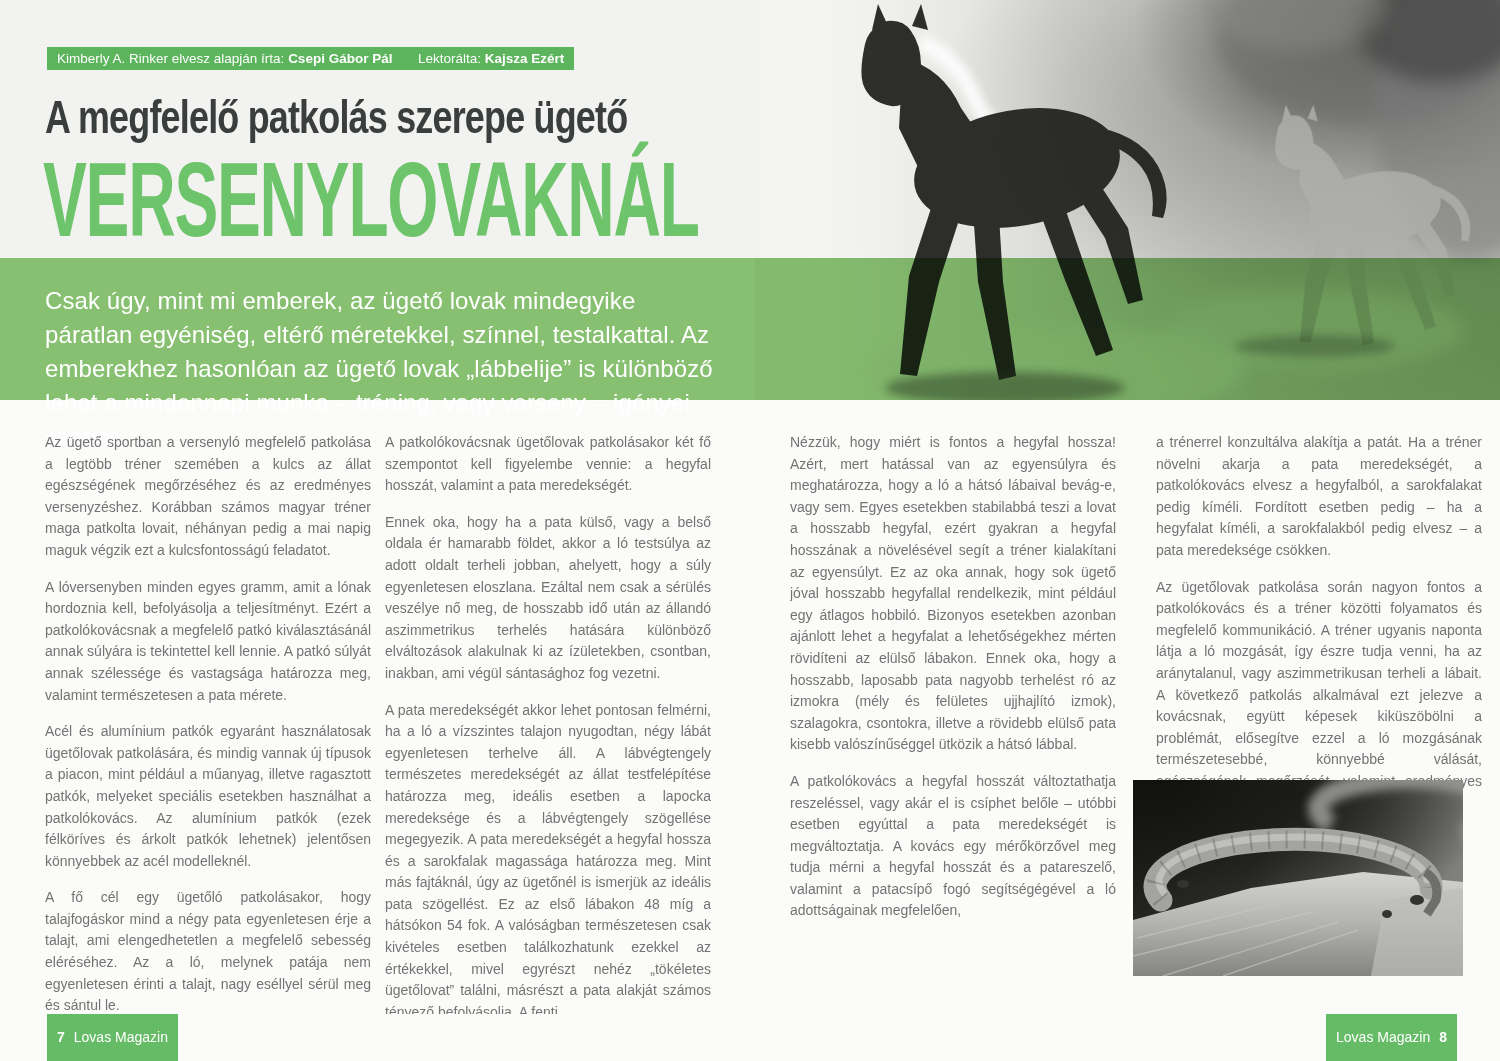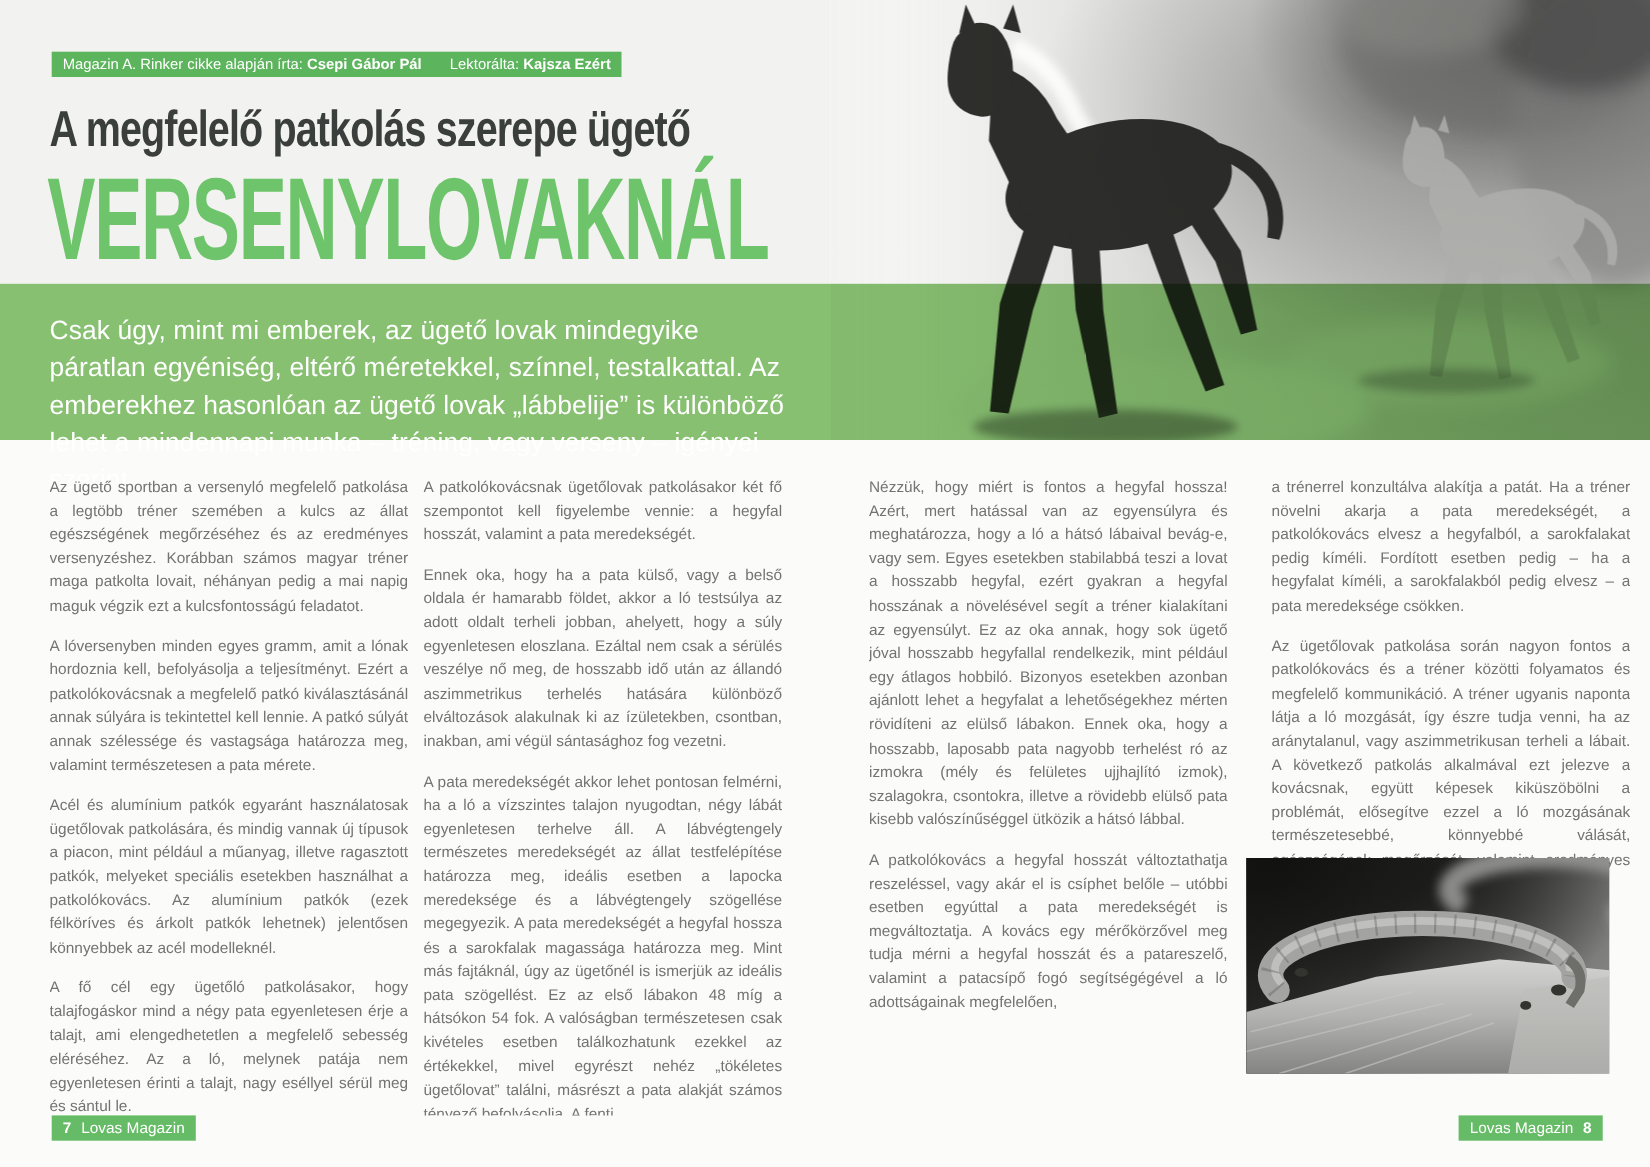--- a/index.html
+++ b/index.html
@@ -47,21 +47,21 @@
   
   .shoe-photo{position:absolute;left:1133px;top:780px;width:330px;height:196px;overflow:hidden;
     background:
       radial-gradient(ellipse 260px 200px at 8% 0%, #111110 0%, rgba(17,17,16,0) 70%),
       radial-gradient(ellipse 240px 170px at 55% 8%, rgba(24,24,22,.85), rgba(24,24,22,0) 72%),
       linear-gradient(118deg,#1b1b19 0%,#2e2e2c 38%,#565654 62%,#7d7d7b 84%,#8e8e8c 100%);}
   .shoe-photo svg{position:absolute;inset:0;}
 
   
   .footer-box{position:absolute;top:1014px;height:23px;background:#66bb66;color:#fff;
-    font-size:14px;line-height:23px;padding:0 10px;white-space:nowrap;}
+    font-size:14px;line-height:23px;padding:12px 10px;white-space:nowrap;}
   .footer-left{left:47px;}
   .footer-right{right:43px;margin-left:48px;}
   .pg-num{font-weight:700;}
   .footer-left .pg-num{margin-right:9px;}
   .footer-right .pg-num{margin-left:9px;}
 </style>
 </head>
 <body>
 
 <div id="spread">
@@ -109,21 +109,21 @@
 
       <use href="#horseShape" fill="#232321" opacity=".95"></use>
 
       <ellipse cx="250" cy="388" rx="120" ry="16" fill="#3c3c3a" opacity=".45" filter="url(#b4)"></ellipse>
       <ellipse cx="560" cy="346" rx="80" ry="11" fill="#4a4a48" opacity=".35" filter="url(#b4)"></ellipse>
     </svg>
     <div class="hero-fade"></div>
   </div>
 
   <div class="byline-bar">
-    <span>Magazin A. Rinker cikke alapján írta:</span>
+    <span>Kimberly A. Rinker elvesz alapján írta:</span>
     <b>Csepi Gábor Pál</b>
     <span class="byline-sep"></span>
     <span>Lektorálta:</span>
     <b>Kajsza Ezért</b>
   </div>
 
   <div class="kicker">A megfelelő patkolás szerepe ügető</div>
   <div class="main-title">VERSENYLOVAKNÁL</div>
 
   <div class="band"></div>

